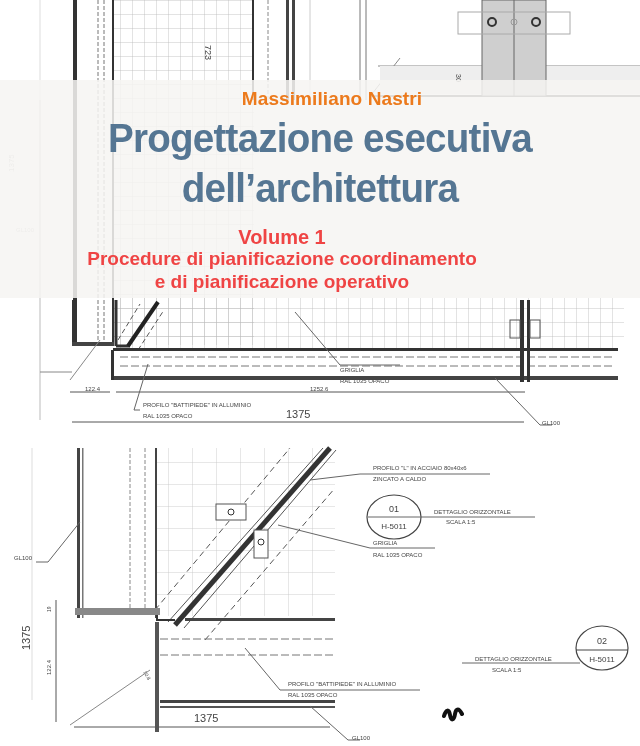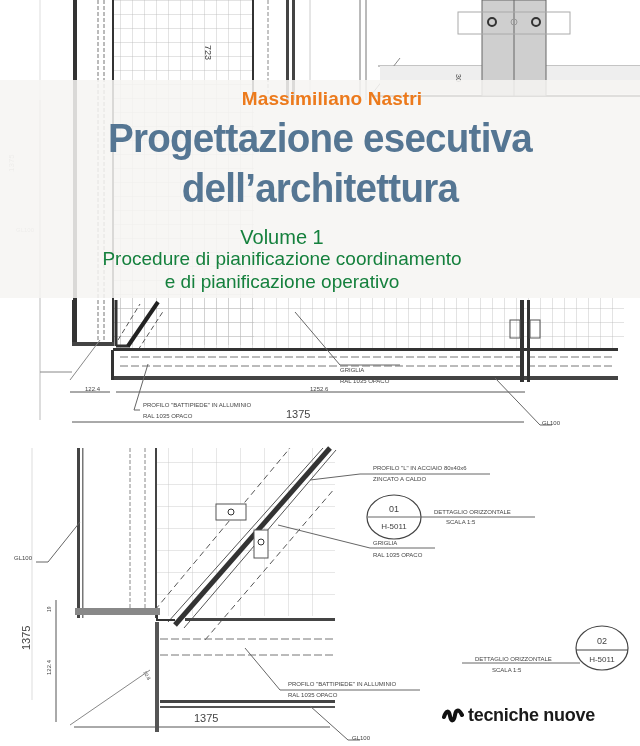--- a/index.html
+++ b/index.html
@@ -15,21 +15,21 @@
     }
     .title {
       position: absolute; left: 0; width: 640px; text-align: center;
       color: #557693; font-weight: bold; font-size: 41px; letter-spacing: -0.8px;
       transform: scaleX(0.94);
     }
     .t1 { top: 115px; }
     .t2 { top: 165px; }
     .vol {
       position: absolute; left: 0; width: 564px; text-align: center;
-      color: #15803d; font-weight: normal; font-size: 19px;
+      color: #ef4444; font-weight: bold; font-size: 19px;
     }
     .v1 { top: 226px; font-size: 20px; }
     .v2 { top: 248px; }
     .v3 { top: 271px; }
     .svgtxt { font-family: "Liberation Sans", sans-serif; fill: #444; }
     .publisher {
       position: absolute; left: 442px; top: 705px; display: flex; align-items: center;
     }
     .pub-name { font-weight: bold; font-size: 18px; color: #1a1a1a; letter-spacing: -0.3px; margin-left: 4px; }
   </style>
@@ -188,14 +188,13 @@
 <div class="title t1">Progettazione esecutiva</div>
 <div class="title t2">dell’architettura</div>
 <div class="vol v1">Volume 1</div>
 <div class="vol v2">Procedure di pianificazione coordinamento</div>
 <div class="vol v3">e di pianificazione operativo</div>
 
 <div class="publisher">
   <svg width="22" height="20" viewBox="0 0 22 20">
     <path d="M2 11 C4 4, 7 4, 8 10 C9 16, 12 16, 13 9 C14 3, 17 3, 20 9" fill="none" stroke="#111" stroke-width="4" stroke-linecap="round"></path>
   </svg>
-  <span class="pub-name">tecniche nuove</span>
 </div>
 
 </body></html>

